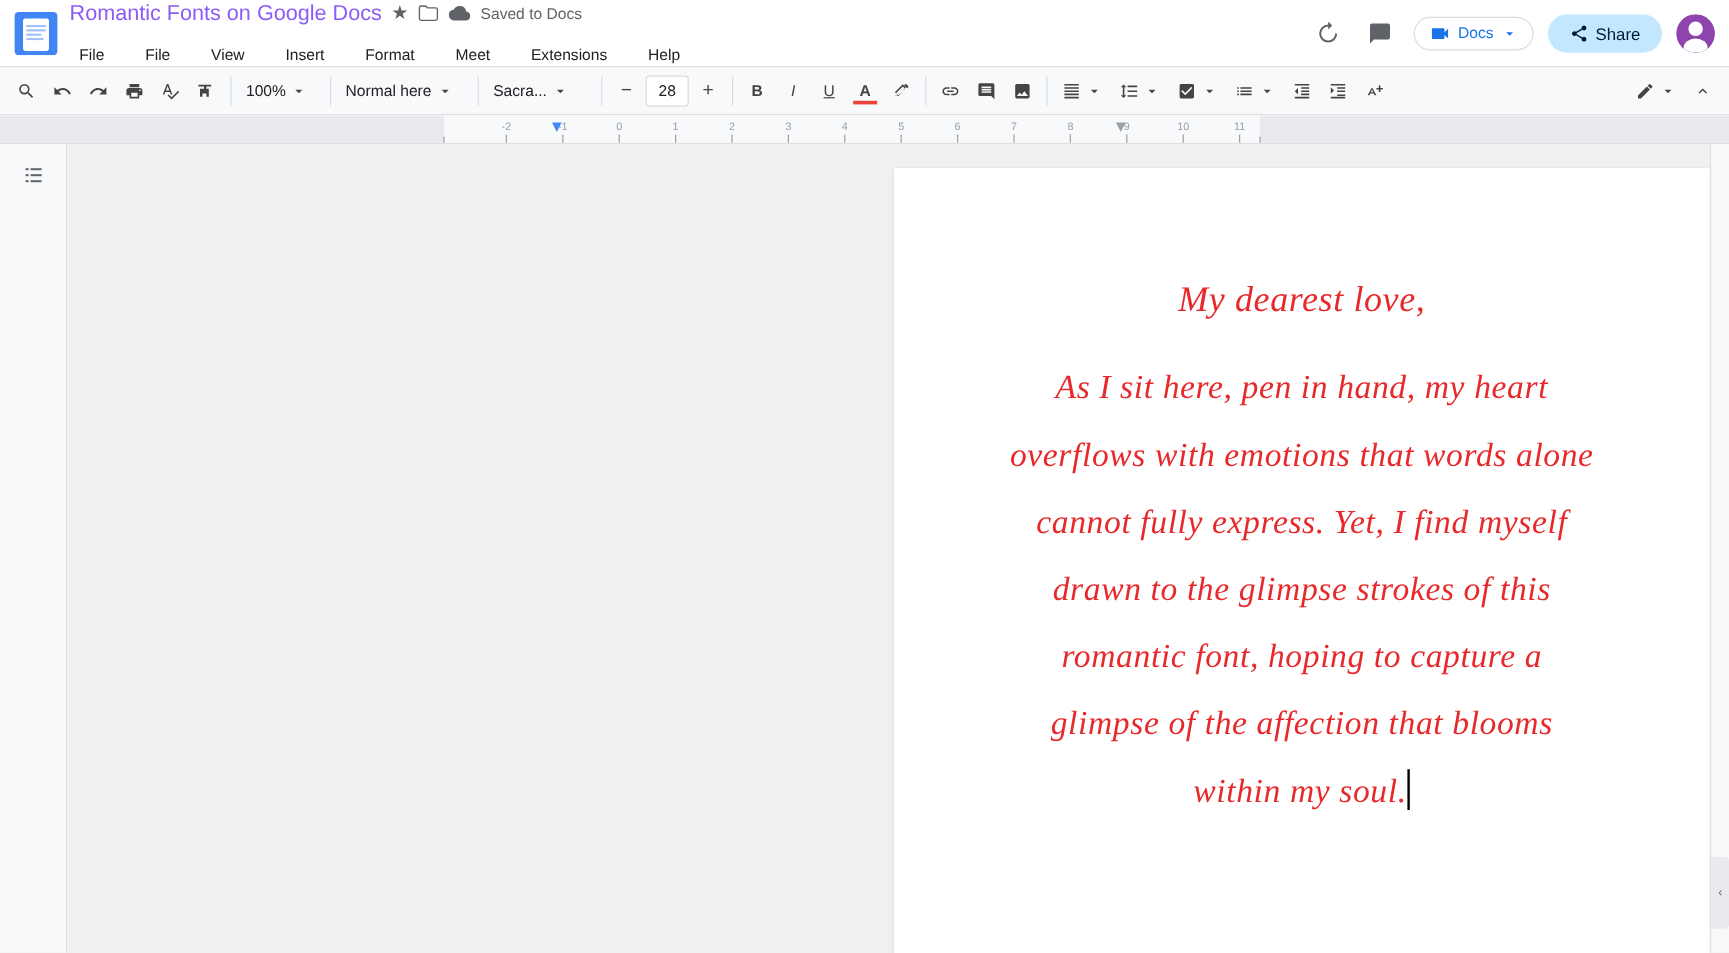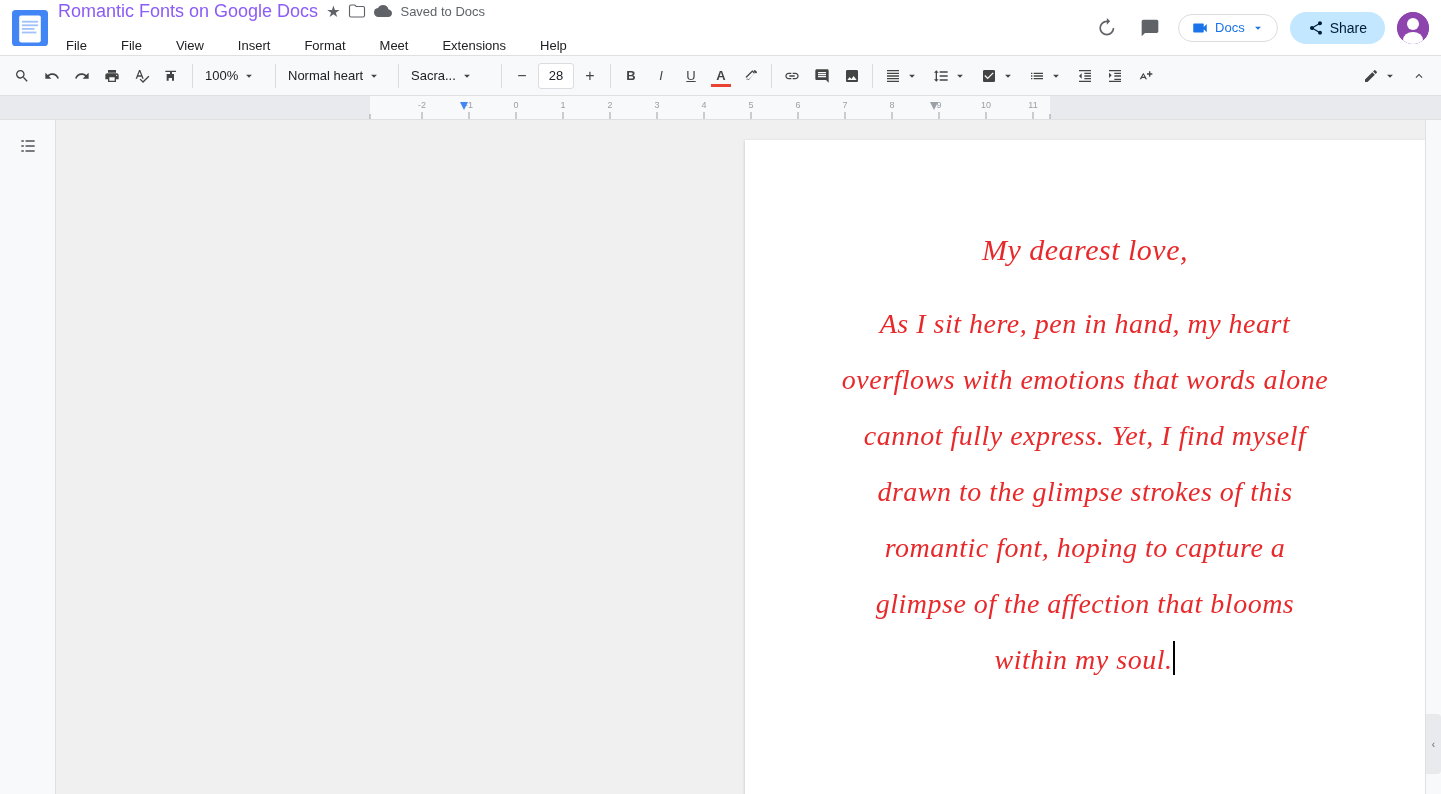--- a/index.html
+++ b/index.html
@@ -453,21 +453,21 @@
   <button class="tb-dropdown" id="zoom-btn">
     <span>100%</span>
     <svg width="14" height="14" viewBox="0 0 24 24">
         <path d="M7 10l5 5 5-5z" fill="#444"></path>
       </svg>
   </button>
 
   <div class="tb-separator"></div>
 
   <button class="tb-dropdown" id="style-btn">
-    <span>Normal heart</span>
+    <span>Normal here</span>
     <svg width="14" height="14" viewBox="0 0 24 24">
         <path d="M7 10l5 5 5-5z" fill="#444"></path>
       </svg>
   </button>
 
   <div class="tb-separator"></div>
 
   <button class="tb-dropdown" id="font-btn">
     <span>Sacra...</span>
     <svg width="14" height="14" viewBox="0 0 24 24">

